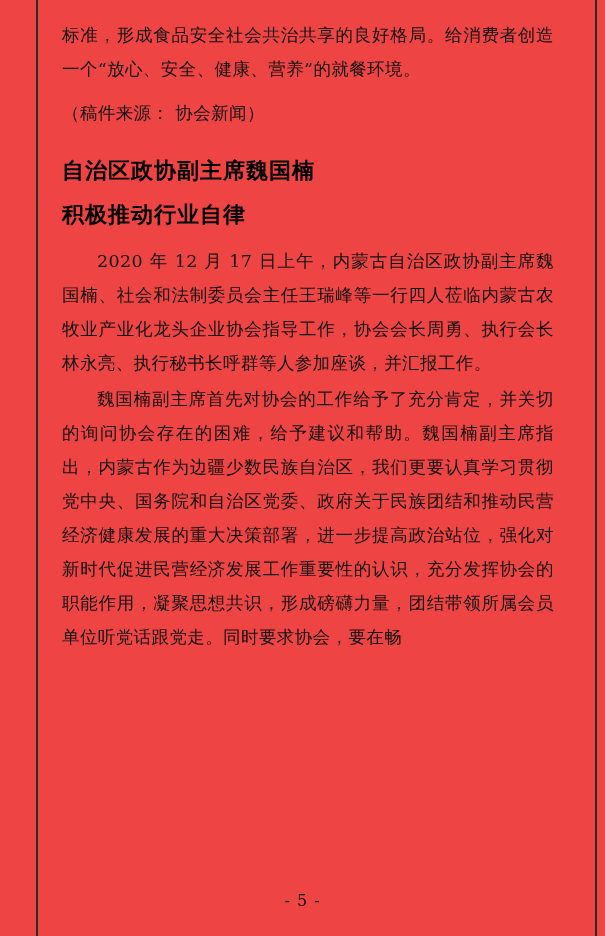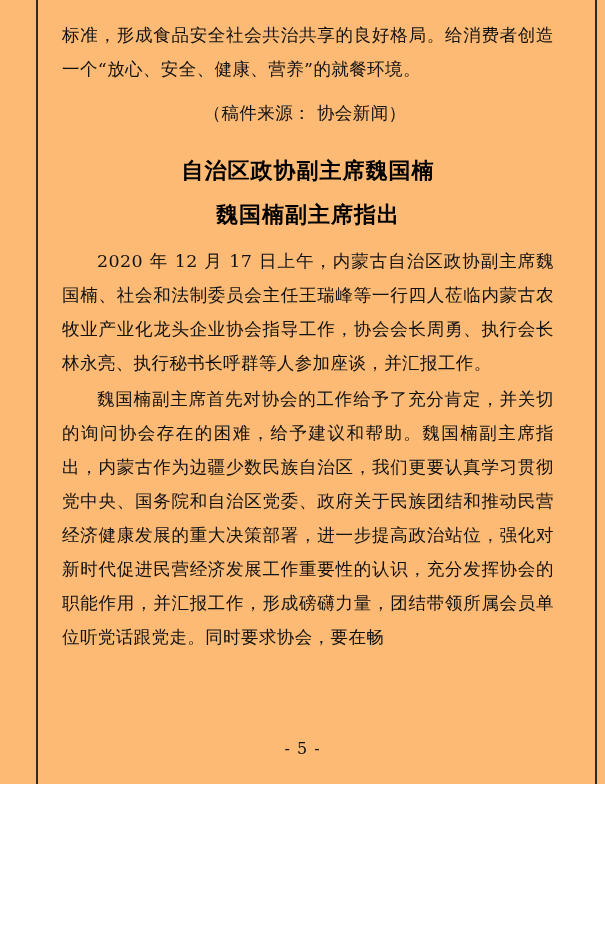--- a/index.html
+++ b/index.html
@@ -3,22 +3,22 @@
 <meta charset="utf-8">
 <style>
   html, body {
     margin: 0;
     padding: 0;
     background: #ffffff;
   }
   .page {
     position: relative;
     width: 605px;
-    height: 784px;
-    background: #fdba74;
+    height: 936px;
+    background: #ef4444;
     box-sizing: border-box;
     overflow: hidden;
     font-family: "DejaVu Serif", "Liberation Serif", serif;
     color: #111111;
   }
   .rule-left {
     position: absolute;
     left: 36px;
     top: 0;
     width: 2px;
@@ -48,30 +48,29 @@
     letter-spacing: 0.4px;
     color: #111111;
   }
   p.indent {
     text-indent: 2em;
   }
   p.source-line {
     margin: 10px 0 2px 0;
     font-size: 17.5px;
     line-height: 34px;
-    text-align: center;
+    text-align: left;
     letter-spacing: 0.4px;
     padding-right: 6px;
   }
   h1.headline {
     margin: 18px 0 0 0;
     font-size: 22px;
     line-height: 44px;
     font-weight: bold;
-    text-align: center;
     letter-spacing: 1px;
     font-family: "DejaVu Serif", "Liberation Serif", serif;
     color: #000000;
   }
   h1.headline .hl-line {
     display: block;
   }
   .article-body {
     margin-top: 8px;
   }
@@ -97,25 +96,25 @@
 
   <div class="content">
 
     <div>
       <p class="body-text">标准，形成食品安全社会共治共享的良好格局。给消费者创造一个“放心、安全、健康、营养”的就餐环境。</p>
       <p class="source-line">（稿件来源： 协会新闻）</p>
     </div>
 
     <h1 class="headline">
       <span class="hl-line">自治区政协副主席魏国楠</span>
-      <span class="hl-line">魏国楠副主席指出</span>
+      <span class="hl-line">积极推动行业自律</span>
     </h1>
 
     <div class="article-body">
       <p class="body-text indent">2020 年 12 月 17 日上午，内蒙古自治区政协副主席魏国楠、社会和法制委员会主任王瑞峰等一行四人莅临内蒙古农牧业产业化龙头企业协会指导工作，协会会长周勇、执行会长林永亮、执行秘书长呼群等人参加座谈，并汇报工作。</p>
-      <p class="body-text indent">魏国楠副主席首先对协会的工作给予了充分肯定，并关切的询问协会存在的困难，给予建议和帮助。魏国楠副主席指出，内蒙古作为边疆少数民族自治区，我们更要认真学习贯彻党中央、国务院和自治区党委、政府关于民族团结和推动民营经济健康发展的重大决策部署，进一步提高政治站位，强化对新时代促进民营经济发展工作重要性的认识，充分发挥协会的职能作用，并汇报工作，形成磅礴力量，团结带领所属会员单位听党话跟党走。同时要求协会，要在畅</p>
+      <p class="body-text indent">魏国楠副主席首先对协会的工作给予了充分肯定，并关切的询问协会存在的困难，给予建议和帮助。魏国楠副主席指出，内蒙古作为边疆少数民族自治区，我们更要认真学习贯彻党中央、国务院和自治区党委、政府关于民族团结和推动民营经济健康发展的重大决策部署，进一步提高政治站位，强化对新时代促进民营经济发展工作重要性的认识，充分发挥协会的职能作用，凝聚思想共识，形成磅礴力量，团结带领所属会员单位听党话跟党走。同时要求协会，要在畅</p>
     </div>
 
   </div>
 
   <div class="page-number">- 5 -</div>
 
 </div>
 
 </body></html>

